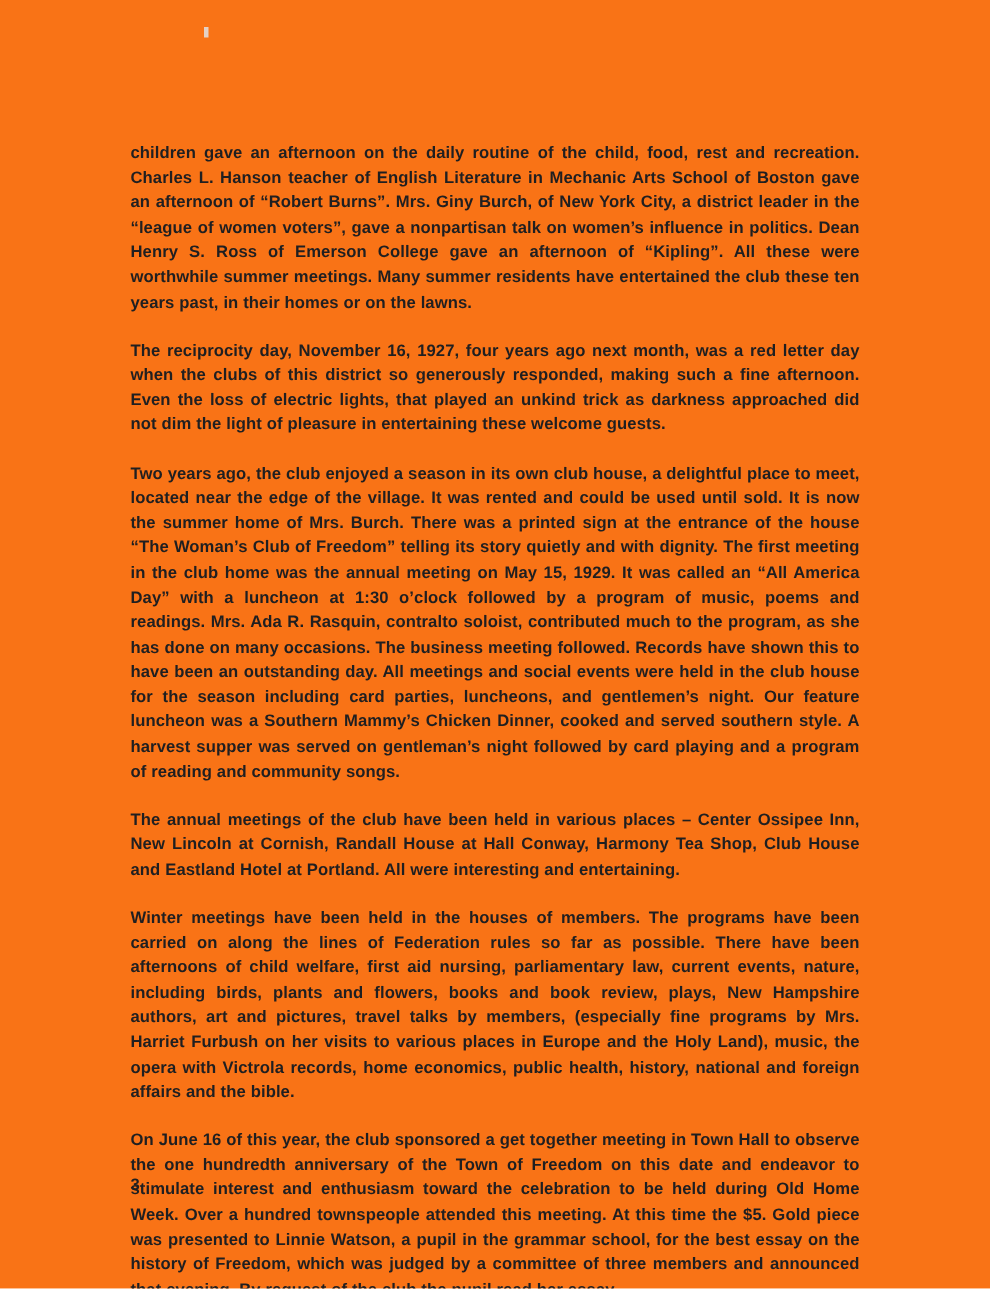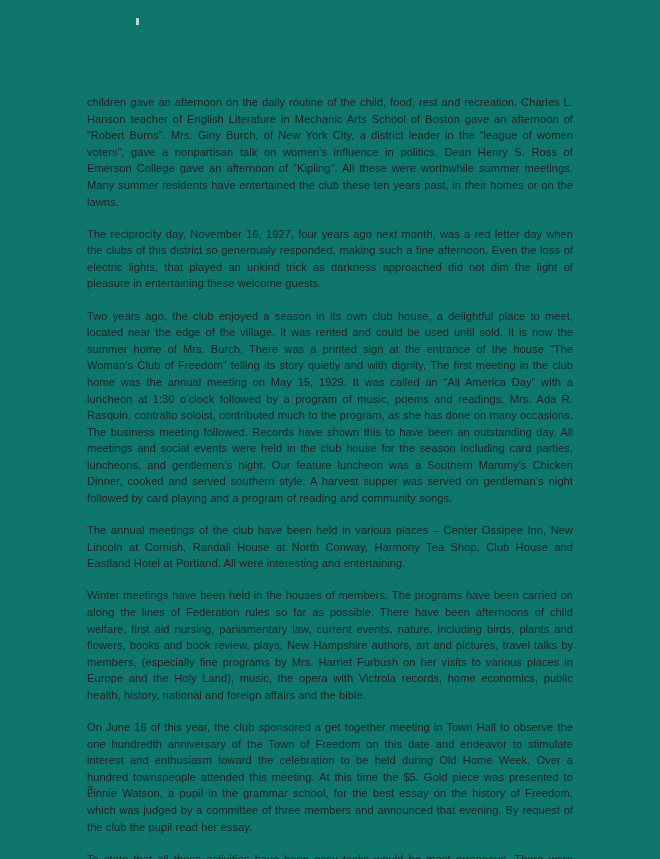--- a/index.html
+++ b/index.html
@@ -14,21 +14,22 @@
     overflow: hidden;
     font-family: "Liberation Sans", sans-serif;
     color: #1c1c1c;
   }
   .page {
     position: absolute;
     left: 0;
     top: 0;
     width: 660px;
     height: 859px;
-    background: #0f766e;
+    background: #f97316;
+    font-weight: bold;
   }
   .scan-speck {
     position: absolute;
     left: 136px;
     top: 18px;
     width: 3px;
     height: 7px;
     background: #e2e2e4;
     opacity: 0.85;
   }
@@ -65,21 +66,21 @@
 <body>
 
 <div class="page">
 
   <div class="scan-speck"></div>
 
   <div class="text-column">
     <p class="para">children gave an afternoon on the daily routine of the child, food, rest and recreation.  Charles L. Hanson teacher of English Literature in Mechanic Arts School of Boston gave an afternoon of “Robert Burns”.  Mrs. Giny Burch, of New York City, a district leader in the “league of women voters”, gave a nonpartisan talk on women’s influence in politics.  Dean Henry S. Ross of Emerson College gave an afternoon of “Kipling”.  All these were worthwhile summer meetings.  Many summer residents have entertained the club these ten years past, in their homes or on the lawns.</p>
     <p class="para">The reciprocity day, November 16, 1927, four years ago next month, was a red letter day when the clubs of this district so generously responded, making such a fine afternoon.  Even the loss of electric lights, that played an unkind trick as darkness approached did not dim the light of pleasure in entertaining these welcome guests.</p>
     <p class="para">Two years ago, the club enjoyed a season in its own club house, a delightful place to meet, located near the edge of the village.  It was rented and could be used until sold.  It is now the summer home of Mrs. Burch.  There was a printed sign at the entrance of the house “The Woman’s Club of Freedom” telling its story quietly and with dignity.  The first meeting in the club home was the annual meeting on May 15, 1929.  It was called an “All America  Day” with a luncheon at 1:30 o’clock followed by a program of music, poems and readings.  Mrs. Ada R. Rasquin, contralto soloist, contributed much to the program, as she has done on many occasions.  The business meeting followed.  Records have shown this to have been an outstanding day.  All meetings and social events were held in the club house for the season including card parties, luncheons, and gentlemen’s night.  Our feature luncheon was a Southern Mammy’s Chicken Dinner, cooked and served southern style.  A harvest supper was served on gentleman’s night followed by card playing and a program of reading and community songs.</p>
-    <p class="para">The annual meetings of the club have been held in various places – Center Ossipee Inn, New Lincoln at Cornish, Randall House at North Conway, Harmony Tea Shop, Club House and Eastland Hotel at Portland.  All were interesting and entertaining.</p>
+    <p class="para">The annual meetings of the club have been held in various places – Center Ossipee Inn, New Lincoln at Cornish, Randall House at Hall Conway, Harmony Tea Shop, Club House and Eastland Hotel at Portland.  All were interesting and entertaining.</p>
     <p class="para">Winter meetings have been held in the houses of members.  The programs have been carried on along the lines of Federation rules so far as possible.  There have been afternoons of child welfare, first aid nursing, parliamentary law, current events, nature, including birds, plants and flowers, books and book review, plays, New Hampshire authors, art and pictures, travel talks by members, (especially fine programs by Mrs. Harriet Furbush on her visits to various places in Europe and the Holy Land), music, the opera with Victrola records, home economics, public health, history, national and foreign affairs and the bible.</p>
     <p class="para">On June 16 of this year, the club sponsored a get together meeting in Town Hall to observe the one hundredth anniversary of the Town of Freedom on this date and endeavor to stimulate interest and enthusiasm toward the celebration to be held during Old Home Week.  Over a hundred townspeople attended this meeting.  At this time the $5. Gold piece was presented to Linnie Watson, a pupil in the grammar school, for the best essay on the history of Freedom, which was judged by a committee of three members and announced that evening.  By request of the club the pupil read her essay.</p>
     <p class="para">To state that all these activities have been easy tasks would be most erroneous.  There were many hardships, lack of team work at times, the unseen but often felt atmosphere of objection.  In fact, it has been a struggle indeed at times to keep the fires burning to warm the ambition of members to greater endeavor.  This is not unkind criticism but calling to mind the ever present task of pulling together.  In a small town with scattered membership and long winter months with shut in days, it requires and desire</p>
   </div>
 
   <div class="page-number">3</div>
 
 </div>
 
 </body></html>

